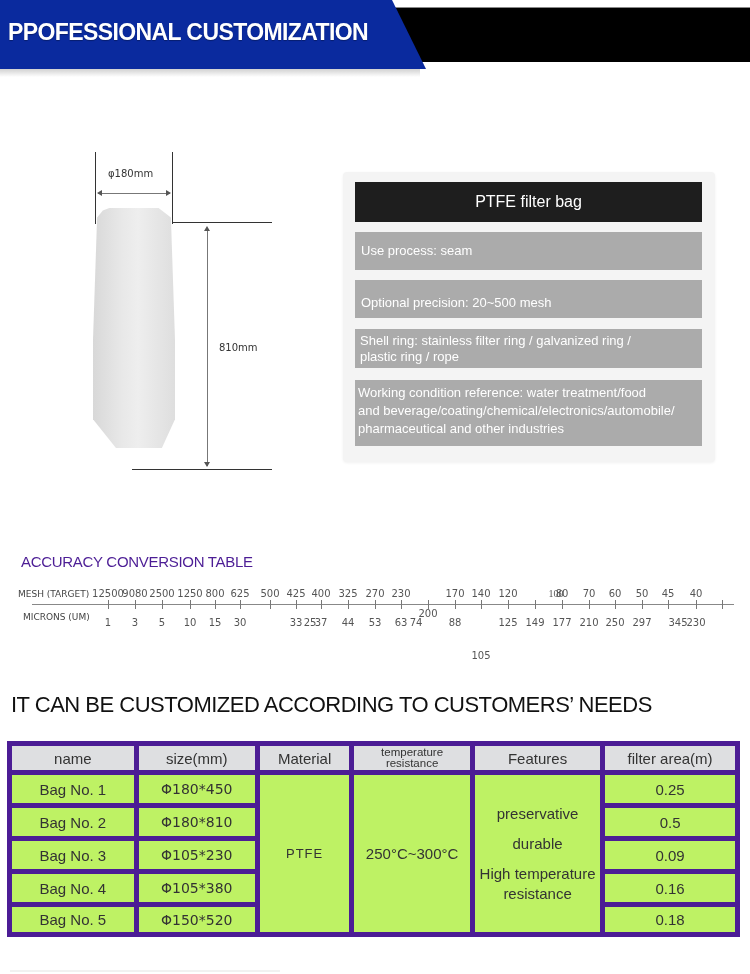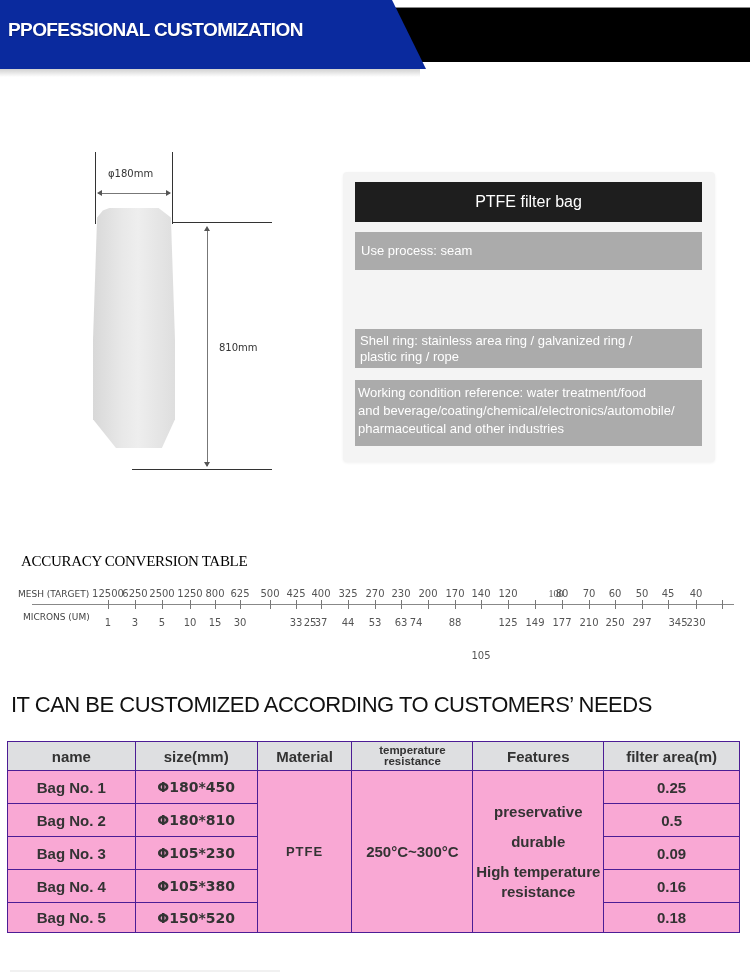--- a/index.html
+++ b/index.html
@@ -12,21 +12,21 @@
     .banner-blue {
       position: absolute; left: 0; top: 0; width: 426px; height: 69px;
       background: #0a2a9e;
       clip-path: polygon(0 0, 392px 0, 426px 69px, 0 69px);
       filter: drop-shadow(0 4px 4px rgba(0,0,0,0.35));
     }
     .banner-shadow { position: absolute; left: 0; top: 69px; width: 420px; height: 8px;
       background: linear-gradient(rgba(0,0,0,0.18), rgba(0,0,0,0)); }
     .banner-title {
       position: absolute; left: 8px; top: 19px; color: #fff;
-      font-family: "Liberation Sans", sans-serif; font-weight: bold; font-size: 19px;
+      font-family: "Liberation Sans", sans-serif; font-weight: bold; font-size: 23px;
       letter-spacing: -0.6px; text-shadow: 0 1px 1px rgba(0,0,0,0.3);
     }
 
     
     .drawing { position: absolute; left: 80px; top: 140px; width: 200px; height: 340px; }
     .dim-v { position: absolute; width: 1px; background: #333; }
     .dim-h { position: absolute; height: 1px; background: #333; }
     .dim-line-h { position: absolute; height: 1px; background: #777; }
     .dim-line-v { position: absolute; width: 1px; background: #777; }
     .arrow { position: absolute; width: 0; height: 0; }
@@ -49,36 +49,36 @@
       display: flex; align-items: center; justify-content: center;
     }
     .spec-row {
       position: absolute; left: 12px; width: 347px; background: #ababab; color: #fff;
       font-size: 13px; line-height: 16px; padding: 0 6px;
       display: flex; align-items: center;
     }
     .spec-row span { display: block; }
 
     
-    .acc-title { position: absolute; left: 21px; top: 553px; font-family: Liberation Serif, serif; font-size: 15px; color: #000000; letter-spacing: -0.3px; }
+    .acc-title { position: absolute; left: 21px; top: 553px; font-family: Liberation Sans, sans-serif; font-size: 15px; color: #4c1d95; letter-spacing: -0.3px; }
     .acc-rowlabel { position: absolute; font-family: "DejaVu Sans", sans-serif; font-size: 9px; color: #444; white-space: nowrap; }
     .acc-axis { position: absolute; left: 32px; top: 604px; width: 702px; height: 1px; background: #888; }
     .acc-tick { position: absolute; top: 600px; width: 1px; height: 9px; background: #777; }
     .acc-mesh { position: absolute; top: 588px; font-family: "DejaVu Sans", sans-serif; font-size: 10px; color: #555; transform: translateX(-50%); white-space: nowrap; }
     .acc-micron { position: absolute; top: 617px; font-family: "DejaVu Sans", sans-serif; font-size: 10px; color: #555; transform: translateX(-50%); white-space: nowrap; }
 
     
     .headline { position: absolute; left: 11px; top: 692px; font-size: 22px; color: #111; letter-spacing: -0.5px; }
 
     
     .spec-table { position: absolute; left: 7px; top: 741px; width: 733px; border-collapse: collapse; font-size: 15px; color: #333; }
-    .spec-table th, .spec-table td { border: 1px solid #4c1d95; text-align: center; vertical-align: middle; font-weight: bold; }
+    .spec-table th, .spec-table td { border: 5px solid #4c1d95; text-align: center; vertical-align: middle; font-weight: normal; }
     .spec-table th { background: #dedfe1; height: 29px; font-size: 15px; color: #333; }
     .spec-table th.small { font-size: 11.5px; line-height: 11px; }
-    .spec-table td { height: 33px; background: #f9a8d4; }
+    .spec-table td { height: 33px; background: #bef264; }
     .spec-table td.merged { font-size: 14px; }
     .feature-line { display: block; line-height: 20px; }
     .feature-gap { display: block; height: 10px; }
 
     .bottom-line { position: absolute; left: 10px; top: 970px; width: 270px; height: 2px; background: #f1f1f1; }
   </style>
 </head>
 <body>
 
 <div class="banner">
@@ -106,41 +106,44 @@
   <div class="dim-h" style="left:52px; top:329px; width:140px;"></div>
   <div class="dim-label" style="left:139px; top:202px;">810mm</div>
 </div>
 
 <div class="spec-card">
   <div class="spec-title">PTFE filter bag</div>
 
   <div class="spec-row" style="top:60px; height:38px;">
     <span>Use process: seam</span>
   </div>
+  <div class="spec-row" style="top:108px; height:38px; padding-top:8px;">
+    <span>Optional precision: 20~500 mesh</span>
+  </div>
   <div class="spec-row" style="top:157px; height:39px; flex-direction:column; align-items:flex-start; justify-content:center; padding-left:5px;">
-    <span>Shell ring: stainless area ring / galvanized ring /</span>
+    <span>Shell ring: stainless filter ring / galvanized ring /</span>
     <span>plastic ring / rope</span>
   </div>
   <div class="spec-row" style="top:208px; height:66px; flex-direction:column; align-items:flex-start; justify-content:flex-start; padding:4px 2px 0 3px; line-height:18px;">
     <span>Working condition reference: water treatment/food</span>
     <span>and beverage/coating/chemical/electronics/automobile/</span>
     <span>pharmaceutical and other industries</span>
   </div>
 </div>
 
 <div class="acc-title">ACCURACY CONVERSION TABLE</div>
 <div class="acc-rowlabel" style="left:18px; top:589px;">MESH (TARGET)</div>
 <div class="acc-rowlabel" style="left:23px; top:612px;">MICRONS (UM)</div>
 <div class="acc-axis"></div>
 <div id="acc-scale">
     <div class="acc-tick" style="left: 108px;"></div>
     <div class="acc-mesh" style="left: 108px;">12500</div>
     <div class="acc-micron" style="left: 108px;">1</div>
     <div class="acc-tick" style="left: 135px;"></div>
-    <div class="acc-mesh" style="left: 135px;">6250</div>
+    <div class="acc-mesh" style="left: 135px;">9080</div>
     <div class="acc-micron" style="left: 135px;">3</div>
     <div class="acc-tick" style="left: 162px;"></div>
     <div class="acc-mesh" style="left: 162px;">2500</div>
     <div class="acc-micron" style="left: 162px;">5</div>
     <div class="acc-tick" style="left: 190px;"></div>
     <div class="acc-mesh" style="left: 190px;">1250</div>
     <div class="acc-micron" style="left: 190px;">10</div>
     <div class="acc-tick" style="left: 215px;"></div>
     <div class="acc-mesh" style="left: 215px;">800</div>
     <div class="acc-micron" style="left: 215px;">15</div>
@@ -159,21 +162,21 @@
     <div class="acc-tick" style="left: 348px;"></div>
     <div class="acc-mesh" style="left: 348px;">325</div>
     <div class="acc-micron" style="left: 348px;">44</div>
     <div class="acc-tick" style="left: 375px;"></div>
     <div class="acc-mesh" style="left: 375px;">270</div>
     <div class="acc-micron" style="left: 375px;">53</div>
     <div class="acc-tick" style="left: 401px;"></div>
     <div class="acc-mesh" style="left: 401px;">230</div>
     <div class="acc-micron" style="left: 401px;">63</div>
     <div class="acc-tick" style="left: 428px;"></div>
-    <div class="acc-mesh" style="left: 428px;">200</div>
+    <div class="acc-mesh" style="left: 428px; margin-top: 20px;">200</div>
     <div class="acc-micron" style="left: 416px;">74</div>
     <div class="acc-tick" style="left: 455px;"></div>
     <div class="acc-mesh" style="left: 455px;">170</div>
     <div class="acc-micron" style="left: 455px;">88</div>
     <div class="acc-tick" style="left: 481px;"></div>
     <div class="acc-mesh" style="left: 481px;">140</div>
     <div class="acc-micron" style="left: 481px; margin-top: 33px;">105</div>
     <div class="acc-tick" style="left: 508px;"></div>
     <div class="acc-mesh" style="left: 508px;">120</div>
     <div class="acc-micron" style="left: 508px;">125</div>

